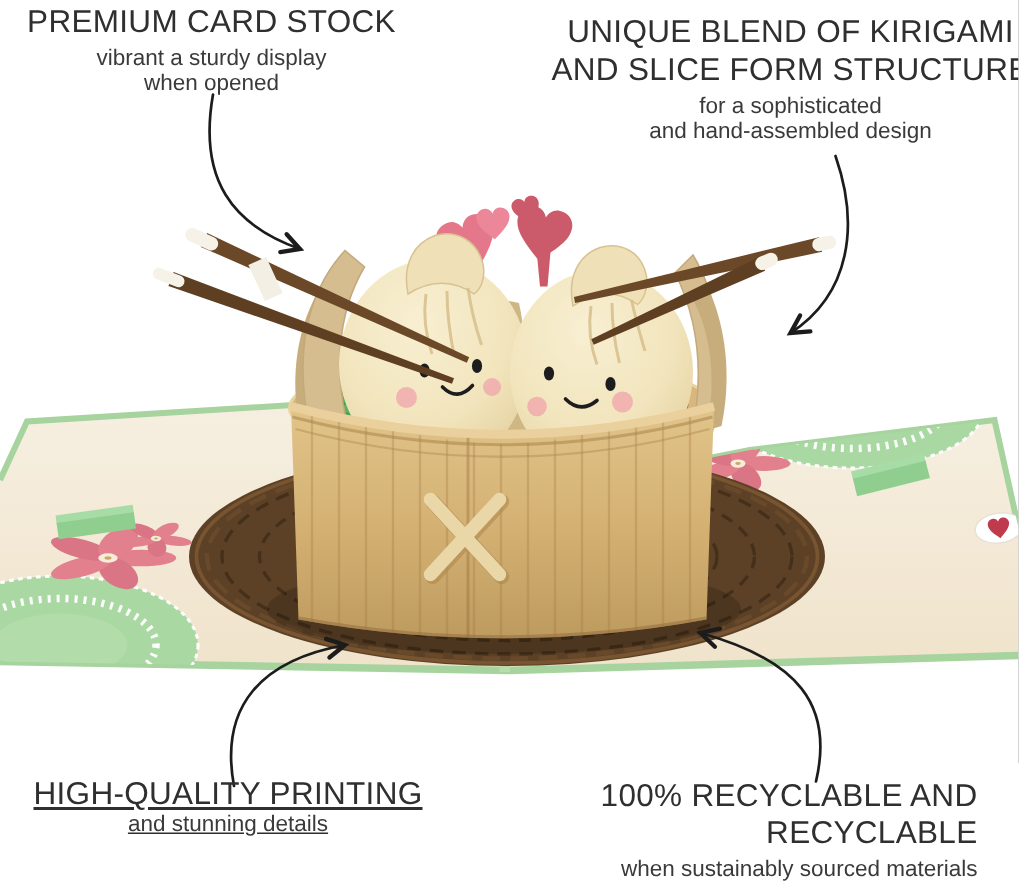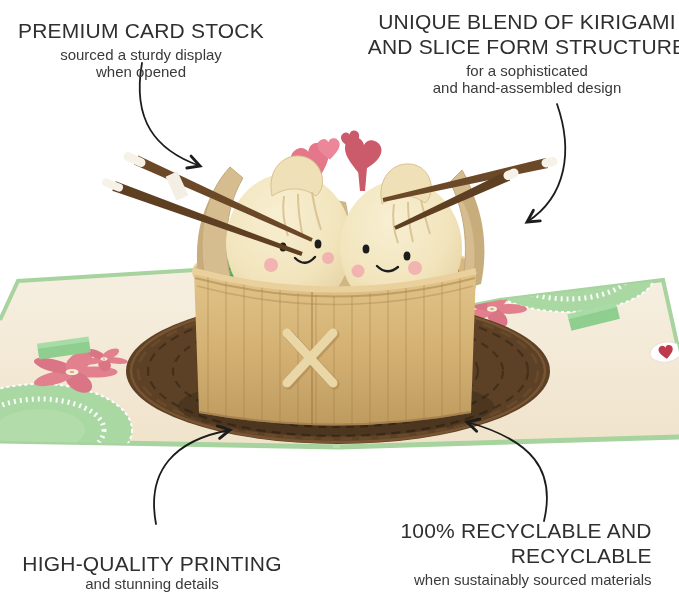--- a/index.html
+++ b/index.html
@@ -9,23 +9,23 @@
   body{background:#888;}
   .stage{
     position:relative; width:679px; height:592px; background:var(--c-bg);
     overflow:hidden; font-family:"Liberation Sans", sans-serif;
   }
   .scene{position:absolute; left:0; top:0;}
   .callout{position:absolute; transform:translateX(-50%); text-align:center; color:var(--c-text);}
   .callout .t{font-size:21px; line-height:25px; font-weight:400; letter-spacing:.2px; white-space:nowrap;}
   .callout .s{font-size:15px; line-height:16.5px; font-weight:400; color:var(--c-subtext); white-space:nowrap;}
   .callout .gap{margin-top:4px;}
-  .c-tl{left:141px; top:18px;}
+  .c-tl{left:141px; top:2px;}
   .c-tr{left:527px; top:9px;}
-  .c-bl{left:152px; top:551px;}
+  .c-bl{left:152px; top:517px;text-decoration:underline;}
   .c-br{left:526px; top:518px;text-align:right;}
 </style>
 </head>
 <body>
 
 <div class="stage">
 
   <svg class="scene" width="679" height="592" viewBox="0 0 679 592">
     <defs>
       <linearGradient id="gCard" x1="0" y1="0" x2="0" y2="1">
@@ -235,21 +235,21 @@
     <g fill="none" stroke="var(--c-arrow,#1c1c1c)" stroke-width="1.8" stroke-linecap="round">
       <path d="M142,63 C132,120 155,150 200,166" marker-end="url(#ah)"></path>
       <path d="M557,104 C573,150 567,196 527,222" marker-end="url(#ah)"></path>
       <path d="M156,524 C146,470 175,440 230,430" marker-end="url(#ah)"></path>
       <path d="M544,521 C556,470 532,440 467,422" marker-end="url(#ah)"></path>
     </g>
   </svg>
 
   <div class="callout c-tl">
     <div class="t">PREMIUM CARD STOCK</div>
-    <div class="s gap">sourced a sturdy display</div>
+    <div class="s gap">vibrant a sturdy display</div>
     <div class="s">when opened</div>
   </div>
 
   <div class="callout c-tr">
     <div class="t">UNIQUE BLEND OF KIRIGAMI</div>
     <div class="t">AND SLICE FORM STRUCTURE</div>
     <div class="s gap">for a sophisticated</div>
     <div class="s">and hand-assembled design</div>
   </div>
 

